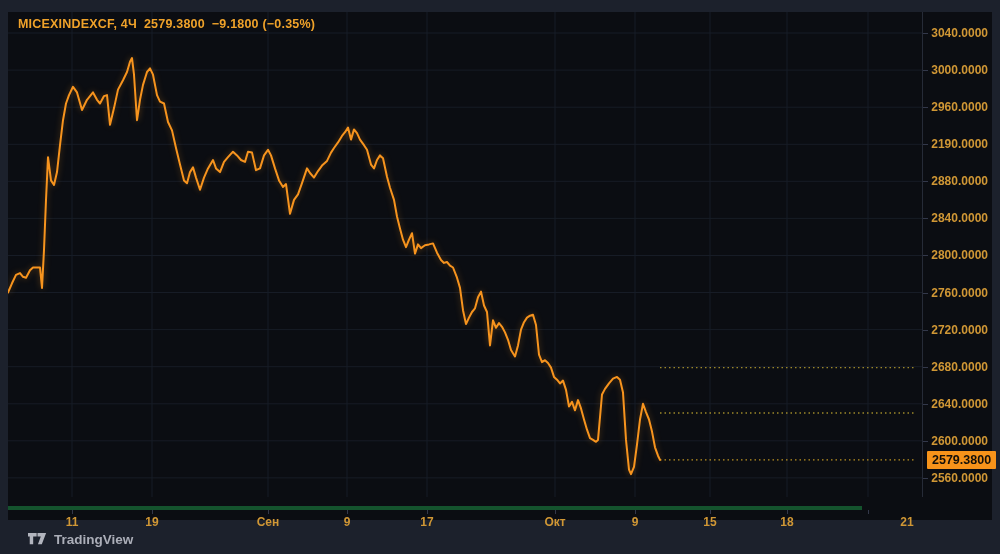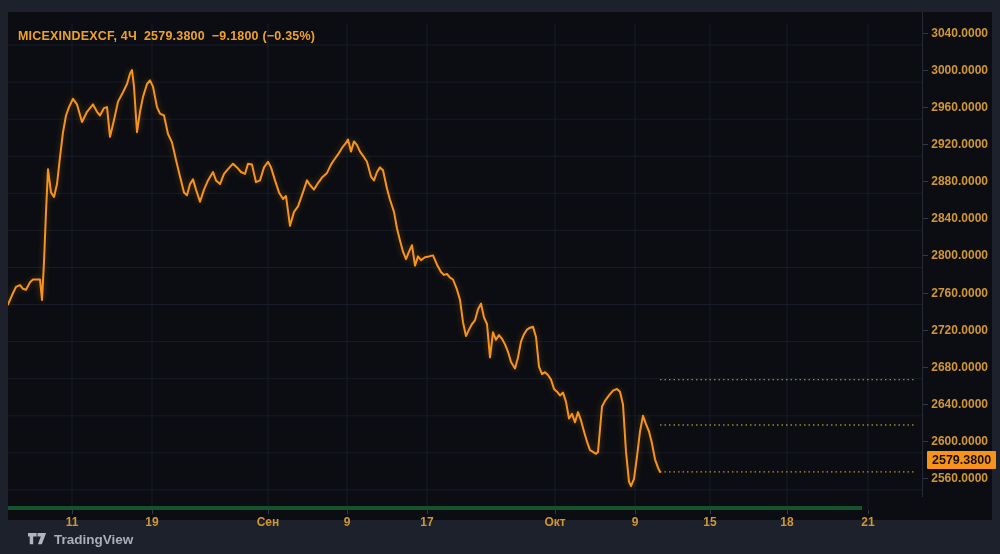--- a/index.html
+++ b/index.html
@@ -7,21 +7,21 @@
     width:1000px;height:554px;overflow:hidden;position:relative;
     background:#1c212c;
     font-family:"Liberation Sans", sans-serif;
     -webkit-font-smoothing:antialiased;
   }
   .widget{
     position:absolute;left:8px;top:12px;width:984px;height:508px;
     background:#0b0d12;
   }
   .pane{
-    position:absolute;left:0;top:12px;width:914px;height:485px;overflow:hidden;text-decoration:underline;
+    position:absolute;left:0;top:0;width:914px;height:485px;overflow:hidden;text-decoration:underline;
   }
   .pane svg{position:absolute;left:0;top:0;}
   .legend{
     position:absolute;left:10px;top:5px;z-index:5;
     font-size:12.5px;font-weight:700;letter-spacing:.2px;
     color:#EFA22A;white-space:nowrap;
   }
   .legend span{margin-right:7px;}
   .price-axis{
     position:absolute;left:914px;top:0;width:70px;height:485px;
@@ -107,21 +107,21 @@
   </div>
 
   <div class="price-axis" id="price-axis">
       <div class="price-tick-dash" style="top: 21px;"></div>
       <div class="price-tick-label" style="top: 21px; margin-left: 32px;">3040.0000</div>
       <div class="price-tick-dash" style="top: 58px;"></div>
       <div class="price-tick-label" style="top: 58px;">3000.0000</div>
       <div class="price-tick-dash" style="top: 95px;"></div>
       <div class="price-tick-label" style="top: 95px;">2960.0000</div>
       <div class="price-tick-dash" style="top: 132px;"></div>
-      <div class="price-tick-label" style="top: 132px;">2920.0000</div>
+      <div class="price-tick-label" style="top: 132px;">2190.0000</div>
       <div class="price-tick-dash" style="top: 169px;"></div>
       <div class="price-tick-label" style="top: 169px;">2880.0000</div>
       <div class="price-tick-dash" style="top: 206px;"></div>
       <div class="price-tick-label" style="top: 206px;">2840.0000</div>
       <div class="price-tick-dash" style="top: 243px;"></div>
       <div class="price-tick-label" style="top: 243px;">2800.0000</div>
       <div class="price-tick-dash" style="top: 281px;"></div>
       <div class="price-tick-label" style="top: 281px;">2760.0000</div>
       <div class="price-tick-dash" style="top: 318px;"></div>
       <div class="price-tick-label" style="top: 318px; text-align: center;">2720.0000</div>
@@ -149,21 +149,21 @@
       <div class="time-tick-label" style="left: 419px;">17</div>
       <div class="time-tick-dash" style="left: 547px;"></div>
       <div class="time-tick-label" style="left: 547px;">Окт</div>
       <div class="time-tick-dash" style="left: 627px;"></div>
       <div class="time-tick-label" style="left: 627px;">9</div>
       <div class="time-tick-dash" style="left: 702px;"></div>
       <div class="time-tick-label" style="left: 702px;">15</div>
       <div class="time-tick-dash" style="left: 779px;"></div>
       <div class="time-tick-label" style="left: 779px; text-align: center;">18</div>
       <div class="time-tick-dash" style="left: 860px;"></div>
-      <div class="time-tick-label" style="left: 860px; text-align: center;">21</div>
+      <div class="time-tick-label" style="left: 899px; text-align: center;">21</div>
     </div>
 
 </div>
 
 <div class="footer">
   <a class="brand">
     <span>
       <svg width="19" height="14" viewBox="0 0 22 14" fill="#B2B5BE" xmlns="http://www.w3.org/2000/svg">
         <polygon points="0,0 10,0 10,4 6,4 6,13 2,13 2,4 0,4"></polygon>
         <polygon points="11,0 21,0 16,13 11.5,13 14.8,4 11,4"></polygon>

